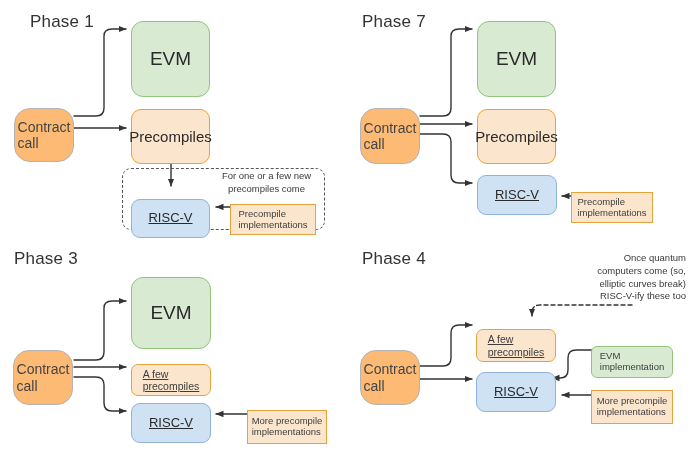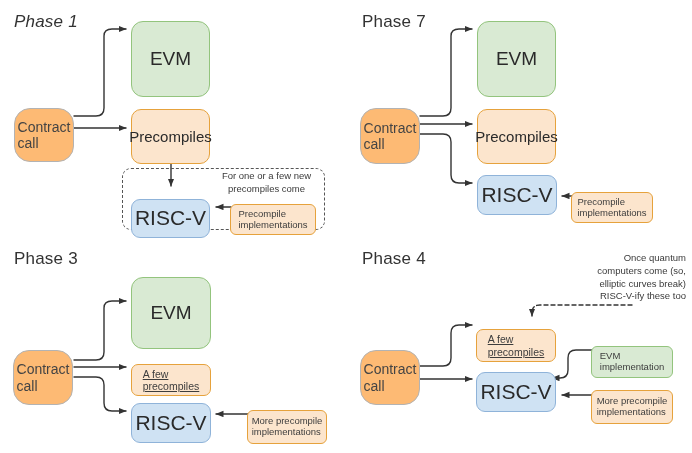--- a/index.html
+++ b/index.html
@@ -3,23 +3,23 @@
 <meta charset="utf-8">
 <style>
   html,body{margin:0;padding:0;background:#ffffff;}
   body{font-family:"Liberation Sans","DejaVu Sans",sans-serif;}
   #canvas{position:relative;width:692px;height:453px;background:#ffffff;overflow:hidden;}
   svg.wires{position:absolute;left:0;top:0;width:692px;height:453px;overflow:visible;pointer-events:none;}
   .node{position:absolute;box-sizing:border-box;display:flex;align-items:center;justify-content:center;text-align:left;border-radius:8px;border:1px solid #999;color:#2a2a2a;line-height:1.15;margin-top:12px;}
   .phase-title{position:absolute;font-size:17px;color:#333;letter-spacing:.2px;}
   .n-evm{background:#d9ead3;border-color:#93c47d;font-size:19px;border-radius:12px;}
   .n-pre{background:#fce5cd;border-color:#e6a23c;font-size:15px;border-radius:10px;}
-  .n-risc{background:#cfe2f3;border-color:#8fb3d9;font-size:21px;border-radius:9px;}
+  .n-risc{background:#cfe2f3;border-color:#8fb3d9;font-size:13px;border-radius:9px;text-decoration:underline;}
   .n-call{background:#fdba74;border-color:#b3b3b3;font-size:14px;border-radius:16px;color:#444;}
-  .n-small-orange{background:#fce5cd;border-color:#e6a23c;font-size:9.5px;border-radius:6px;color:#3d3d3d;}
+  .n-small-orange{background:#fce5cd;border-color:#e6a23c;font-size:9.5px;border-radius:0;color:#3d3d3d;}
   .n-small-green{background:#d9ead3;border-color:#93c47d;font-size:9.5px;border-radius:6px;color:#3d3d3d;}
   .n-afew{background:#fce5cd;border-color:#e6a23c;font-size:10.5px;border-radius:7px;color:#3d3d3d;text-decoration:underline;}
   .dashed-group{position:absolute;box-sizing:border-box;border:1.3px dashed #555;border-radius:9px;background:transparent;}
   .note{position:absolute;font-size:9.5px;color:#3a3a3a;line-height:1.35;text-align:center;}
   .note-right{text-align:right;}
 </style>
 </head>
 <body>
 
 <div id="canvas">
@@ -51,21 +51,21 @@
       <path d="M248,414 L216,414" marker-end="url(#ah)"></path>
 
       <path d="M420,366 L443,366 Q451,366 451,358 L451,333 Q451,325 459,325 L472,325" marker-end="url(#ah)"></path>
       <path d="M420,379 L472,379" marker-end="url(#ah)"></path>
       <path d="M592,350 L576,350 Q568,350 568,358 L568,370 Q568,378 560,378 L552,378" marker-end="url(#ah)"></path>
       <path d="M592,395 L562,395" marker-end="url(#ah)"></path>
       <path d="M632,305 L540,305 Q532,305 532,313 L532,316" stroke-dasharray="4 3" marker-end="url(#ahd)"></path>
     </g>
   </svg>
 
-  <div class="phase-title" style="left:14px;top:12px;font-style:italic;">Phase 1</div>
+  <div class="phase-title" style="left:30px;top:12px;">Phase 1</div>
 
   <div class="node n-call" style="left:14px;top:96px;width:60px;height:54px;white-space:pre-line;">Contract
 call</div>
 
   <div class="node n-evm" style="left:131px;top:9px;width:79px;height:76px;">EVM</div>
 
   <div class="node n-pre" style="left:131px;top:97px;width:79px;height:55px;">Precompiles</div>
 
   <div class="dashed-group" style="left:122px;top:168px;width:203px;height:62px;"></div>
 

